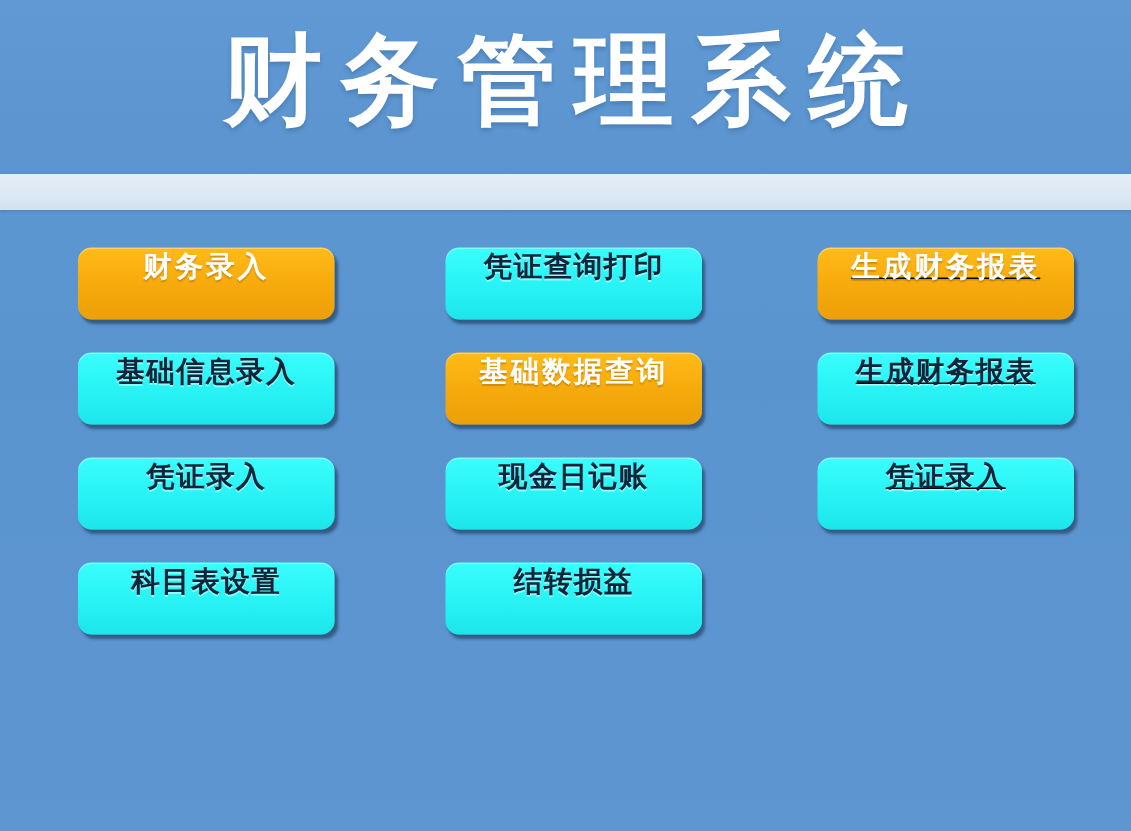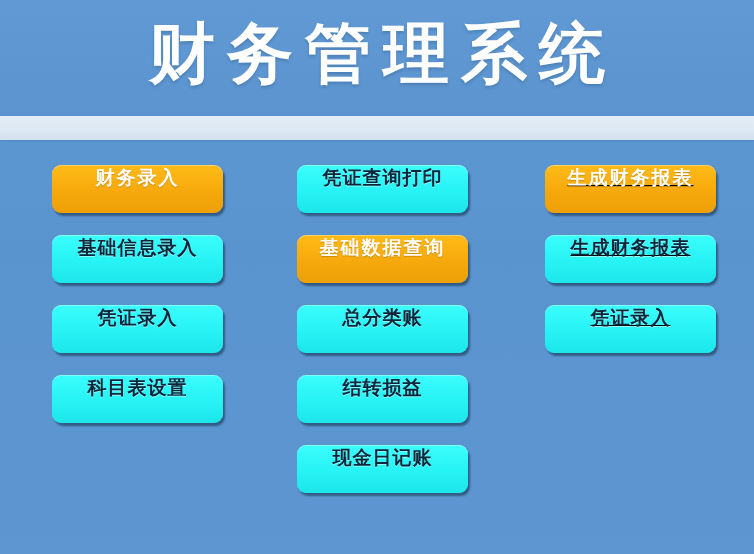--- a/index.html
+++ b/index.html
@@ -141,27 +141,24 @@
     </div>
 
     <div class="column col-1">
       <div class="btn item-btn">
         <span>凭证查询打印</span>
       </div>
       <div class="btn header-btn">
         <span>基础数据查询</span>
       </div>
       <div class="btn item-btn">
-        <span>总分类账</span>
+        <span>现金日记账</span>
       </div>
       <div class="btn item-btn">
         <span>结转损益</span>
-      </div>
-      <div class="btn item-btn">
-        <span>现金日记账</span>
       </div>
     </div>
 
     <div class="column col-2">
       <div class="btn header-btn">
         <span>生成财务报表</span>
       </div>
       <div class="btn item-btn">
         <span>生成财务报表</span>
       </div>

